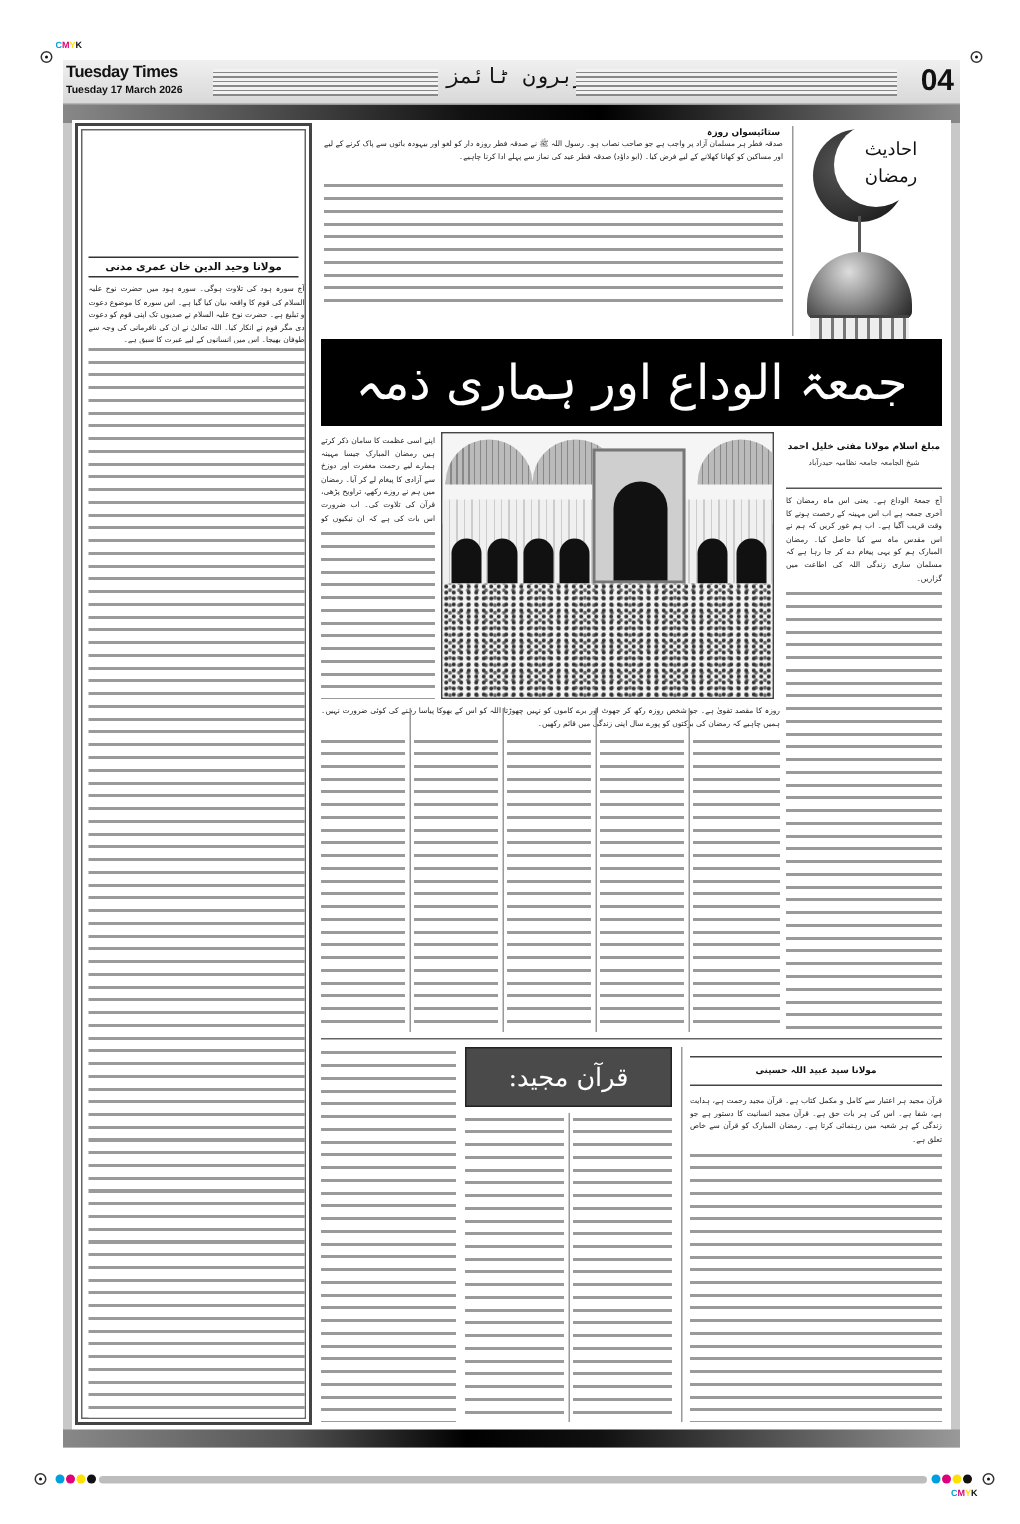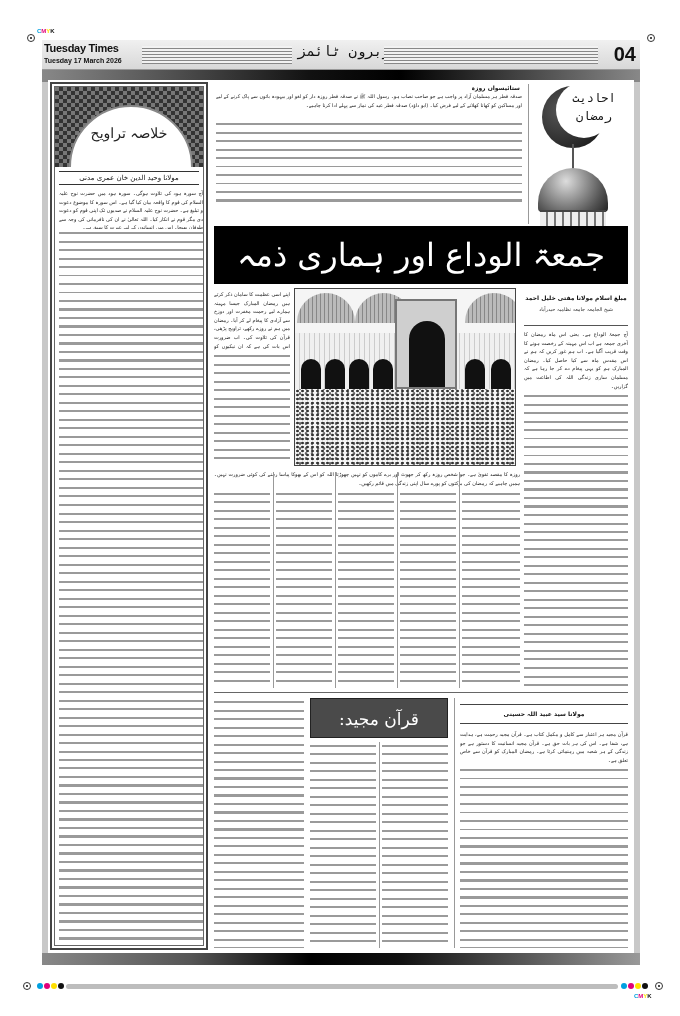--- a/index.html
+++ b/index.html
@@ -21,31 +21,31 @@
   .page-num { position: absolute; right: 4px; top: 3px; font-family: "Liberation Sans", sans-serif; font-weight: bold; font-size: 20px; color: #111; }
   .ribbon { position: absolute; left: 0; top: 30px; width: 598px; height: 12px; background: linear-gradient(90deg, #888 0%, #555 20%, #111 45%, #000 60%, #444 80%, #888 100%); }
   .content { position: absolute; left: 6px; top: 40px; width: 586px; height: 875px; background: #fff; }
 
   
   .sidebar { position: absolute; left: 2px; top: 2px; width: 158px; height: 868px; border: 2px solid #444; background: #fff; padding: 2px; }
   .sidebar-inner { position: absolute; left: 2px; top: 2px; right: 2px; bottom: 2px; border: 1px solid #666; }
   .sb-banner { position: absolute; left: 0; top: 0; width: 100%; height: 80px; background: repeating-conic-gradient(#333 0 25%, #777 0 50%) 0 0/8px 8px; overflow: hidden; }
   .sb-dome { position: absolute; left: 14px; top: 18px; width: 124px; height: 66px; background: #fff; border-radius: 62px 62px 0 0; border: 2px solid #888; }
   .sb-title { position: absolute; left: 0; top: 38px; width: 100%; text-align: center; font-family: "DejaVu Serif", serif; font-size: 14px; color: #222; direction: rtl; }
-  .sb-byline { position: absolute; left: 4px; top: 84px; width: calc(100% - 8px); height: 14px; border-top: 1px solid #333; border-bottom: 1px solid #333; text-align: center; font-size: 7px; font-weight: normal; direction: rtl; line-height: 13px; }
+  .sb-byline { position: absolute; left: 4px; top: 84px; width: calc(100% - 8px); height: 14px; border-top: 1px solid #333; border-bottom: 1px solid #333; text-align: center; font-size: 7px; font-weight: bold; direction: rtl; line-height: 13px; }
 
   .urdu-text { position: absolute; direction: rtl; text-align: justify; font-family: "DejaVu Sans", sans-serif; font-size: 5px; line-height: 8.6px; color: #222; overflow: hidden; }
   .faux-lines { position: absolute; overflow: hidden; background: repeating-linear-gradient(#fff 0 3px, #9a9a9a 3px 5px, #fff 5px 8.5px); }
 
   .hadith-block { position: absolute; left: 166px; top: 2px; width: 310px; height: 130px; }
   .hadith-head { position: absolute; right: 4px; top: 2px; font-size: 6px; font-weight: bold; direction: rtl; }
   .hadith-emblem { position: absolute; left: 486px; top: 2px; width: 96px; height: 160px; }
   .crescent { position: absolute; left: 8px; top: 4px; width: 62px; height: 62px; border-radius: 50%; background: radial-gradient(circle at 30% 40%, #555, #111); }
   .crescent::after { content: ""; position: absolute; left: 14px; top: -4px; width: 56px; height: 56px; border-radius: 50%; background: #fff; }
-  .emblem-text { position: absolute; left: 30px; top: 8px; width: 60px; text-align: center; font-family: Liberation Mono, monospace; font-size: 12px; line-height: 18px; direction: rtl; color: #111; z-index: 2; }
+  .emblem-text { position: absolute; left: 30px; top: 8px; width: 60px; text-align: center; font-family: Liberation Sans, sans-serif; font-size: 12px; line-height: 18px; direction: rtl; color: #111; z-index: 2; }
   .minaret-spire { position: absolute; left: 38px; top: 62px; width: 2px; height: 26px; background: #555; }
   .minaret-dome { position: absolute; left: 4px; top: 86px; width: 70px; height: 44px; border-radius: 35px 35px 4px 4px; background: radial-gradient(circle at 40% 30%, #ddd, #555 70%, #222); }
   .minaret-base { position: absolute; left: 6px; top: 128px; width: 66px; height: 32px; background: repeating-linear-gradient(90deg, #eee 0 6px, #777 6px 8px); border-top: 2px solid #444; }
 
   .headline-bar { position: absolute; left: 166px; top: 146px; width: 414px; height: 58px; background: #000; }
   .headline-text { position: absolute; left: 0; top: 0; width: 100%; height: 100%; text-align: center; color: #fff; font-family: "DejaVu Serif", serif; font-size: 32px; line-height: 58px; direction: rtl; }
 
   .photo { position: absolute; left: 246px; top: 208px; width: 222px; height: 178px; overflow: hidden; background: #eaeaea; border: 1px solid #444; }
   .photo-sky { position: absolute; left: 0; top: 0; width: 100%; height: 60px; background: #f5f5f5; }
   .photo-dome { position: absolute; top: 4px; width: 58px; height: 30px; border-radius: 29px 29px 0 0; background: repeating-linear-gradient(90deg, #bbb 0 3px, #888 3px 4px); }
@@ -89,24 +89,20 @@
     <div class="mast-ur-title">زبرون ٹائمز</div>
     <div class="mast-lines" style="left:342px; width:214px;"></div>
     <div class="page-num">04</div>
   </div>
   <div class="ribbon"></div>
 
   <div class="content">
 
     <div class="sidebar">
       <div class="sidebar-inner">
-        <div class="sb-banner">
-          <div class="sb-dome"></div>
-          <div class="sb-title">خلاصہ تراویح</div>
-        </div>
         <div class="sb-byline">مولانا وحید الدین خان عمری مدنی</div>
         <div class="urdu-text" style="left:4px; top:102px; width:144px; height:40px;">آج سورہ ہود کی تلاوت ہوگی۔ سورہ ہود میں حضرت نوح علیہ السلام کی قوم کا واقعہ بیان کیا گیا ہے۔ اس سورہ کا موضوع دعوت و تبلیغ ہے۔ حضرت نوح علیہ السلام نے صدیوں تک اپنی قوم کو دعوت دی مگر قوم نے انکار کیا۔ اللہ تعالیٰ نے ان کی نافرمانی کی وجہ سے طوفان بھیجا۔ اس میں انسانوں کے لیے عبرت کا سبق ہے۔</div>
         <div class="faux-lines" style="left:4px; top:142px; width:144px; height:716px;"></div>
       </div>
     </div>
 
     <div class="hadith-block">
       <div class="hadith-head">ستائیسواں روزہ</div>
       <div class="urdu-text" style="left:2px; top:10px; width:306px; height:26px;">صدقہ فطر ہر مسلمان آزاد پر واجب ہے جو صاحب نصاب ہو۔ رسول اللہ ﷺ نے صدقہ فطر روزہ دار کو لغو اور بیہودہ باتوں سے پاک کرنے کے لیے اور مساکین کو کھانا کھلانے کے لیے فرض کیا۔ (ابو داؤد) صدقہ فطر عید کی نماز سے پہلے ادا کرنا چاہیے۔</div>
       <div class="faux-lines" style="left:2px; top:38px; width:306px; height:88px;"></div>

